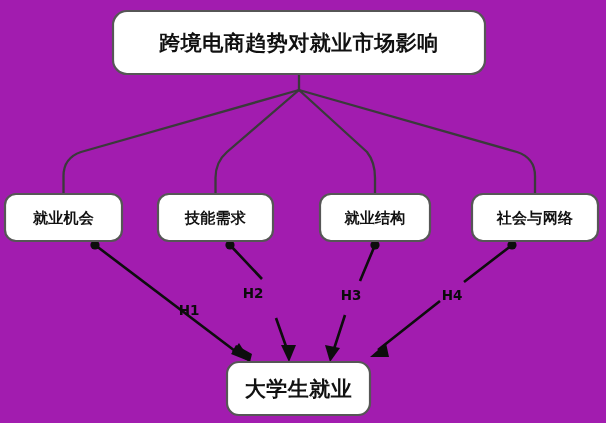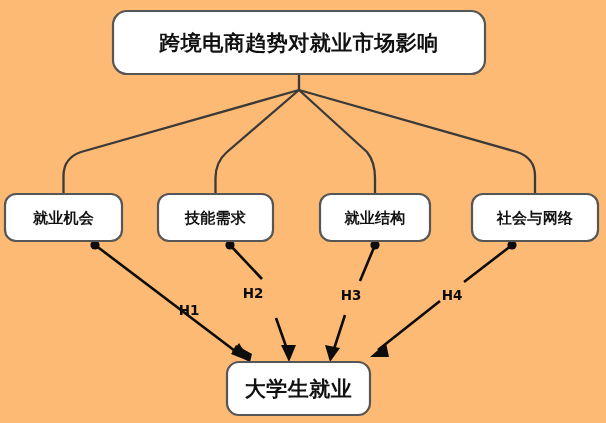--- a/index.html
+++ b/index.html
@@ -7,21 +7,21 @@
     padding: 0;
     background: #ffffff;
   }
   body {
     font-family: "Liberation Sans", "DejaVu Sans", sans-serif;
   }
   #diagram-root {
     position: relative;
     width: 606px;
     height: 423px;
-    background: #fdba74;
+    background: #a21caf;
     overflow: hidden;
   }
   svg.diagram-canvas {
     display: block;
     width: 606px;
     height: 423px;
   }
   .node-box {
     fill: #ffffff;
     stroke: #565656;

